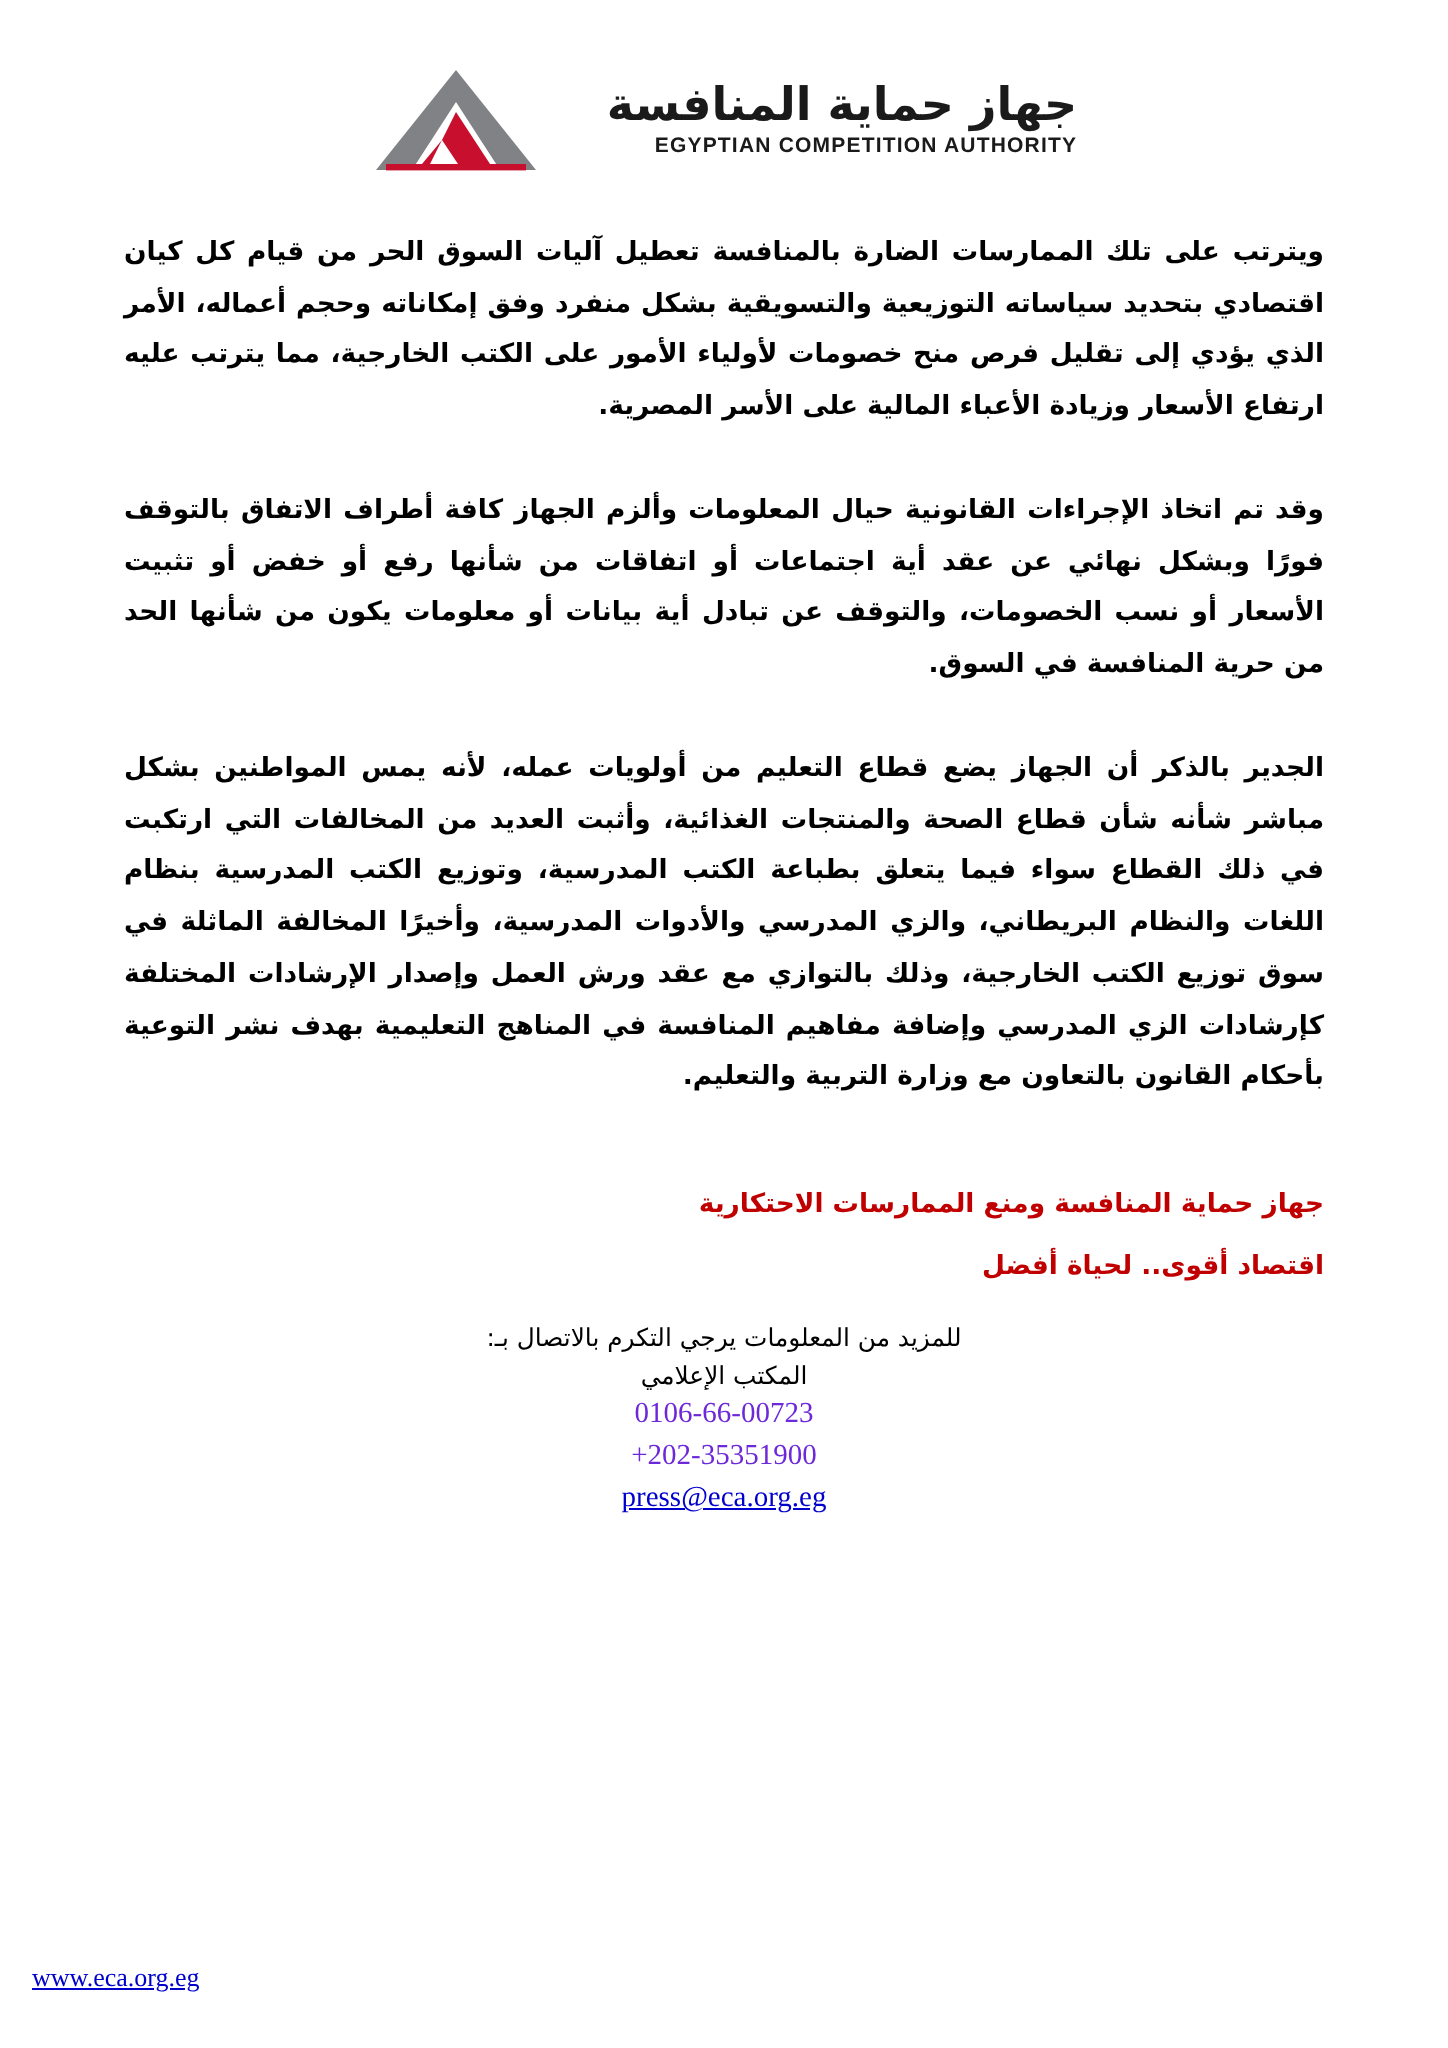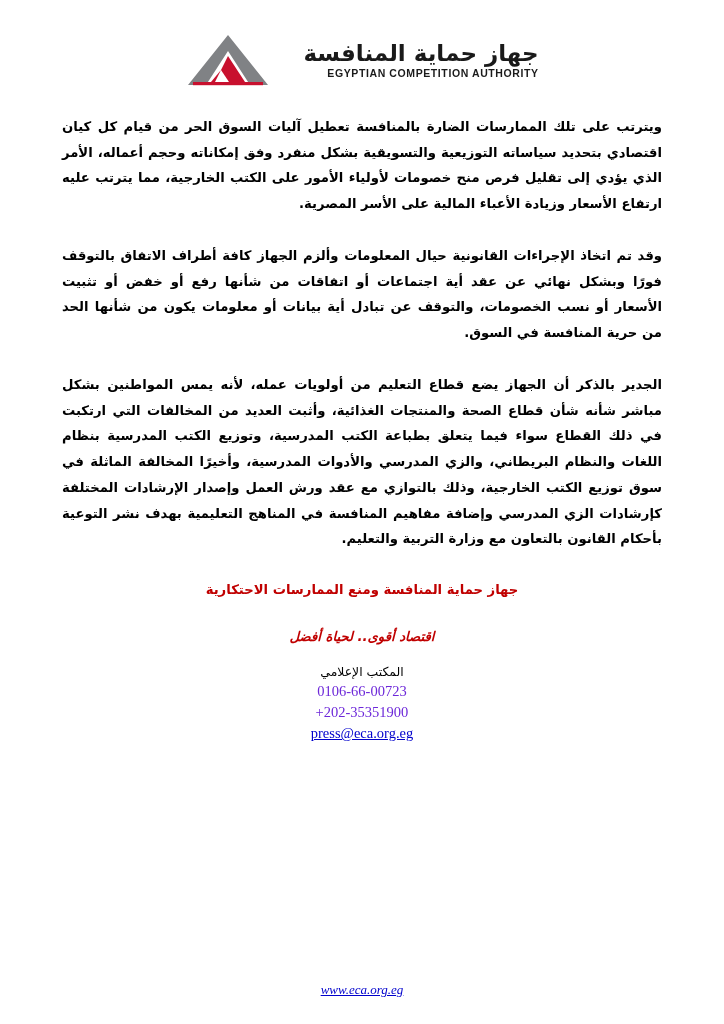--- a/index.html
+++ b/index.html
@@ -67,37 +67,35 @@
     font-size: 13.2px;
     font-weight: bold;
     line-height: 1.95;
     text-align: justify;
     text-align-last: right;
     direction: rtl;
     margin: 0 0 26px 0;
     color: #000000;
   }
   .para.last-block {
-    margin-bottom: 30px;
+    margin-bottom: 43px;
   }
 
   
   .slogan {
     font-family: "DejaVu Sans", sans-serif;
     font-size: 13.2px;
     font-weight: bold;
     color: #c00000;
-    text-align: center;
     direction: rtl;
     margin: 0 0 14px 0;
   }
   .slogan.second {
-    margin-top: 32px;
+    margin-top: 16px;
     margin-bottom: 18px;
-    font-style: italic;
   }
 
   
   .contact {
     text-align: center;
     direction: rtl;
     margin-top: 10px;
   }
   .contact-line {
     font-family: "DejaVu Sans", sans-serif;
@@ -120,25 +118,24 @@
     color: #0000cc;
     text-decoration: underline;
     direction: ltr;
     display: inline-block;
     text-align: right;
   }
 
   
   .footer {
     position: absolute;
-    left: 0;
+    left: 16px;
     right: 0;
     bottom: 26px;
-    text-align: center;
-    font-style: italic;
+    text-align: left;
   }
   .footer-link {
     font-family: "Liberation Serif", serif;
     font-size: 13px;
     color: #0000cc;
     text-decoration: underline;
     direction: ltr;
   }
 </style>
 </head>
@@ -162,20 +159,21 @@
   </div>
 
   <p class="para">ويترتب على تلك الممارسات الضارة بالمنافسة تعطيل آليات السوق الحر من قيام كل كيان اقتصادي بتحديد سياساته التوزيعية والتسويقية بشكل منفرد وفق إمكاناته وحجم أعماله، الأمر الذي يؤدي إلى تقليل فرص منح خصومات لأولياء الأمور على الكتب الخارجية، مما يترتب عليه ارتفاع الأسعار وزيادة الأعباء المالية على الأسر المصرية.</p>
   <p class="para">وقد تم اتخاذ الإجراءات القانونية حيال المعلومات وألزم الجهاز كافة أطراف الاتفاق بالتوقف فورًا وبشكل نهائي عن عقد أية اجتماعات أو اتفاقات من شأنها رفع أو خفض أو تثبيت الأسعار أو نسب الخصومات، والتوقف عن تبادل أية بيانات أو معلومات يكون من شأنها الحد من حرية المنافسة في السوق.</p>
   <p class="para last-block">الجدير بالذكر أن الجهاز يضع قطاع التعليم من أولويات عمله، لأنه يمس المواطنين بشكل مباشر شأنه شأن قطاع الصحة والمنتجات الغذائية، وأثبت العديد من المخالفات التي ارتكبت في ذلك القطاع سواء فيما يتعلق بطباعة الكتب المدرسية، وتوزيع الكتب المدرسية بنظام اللغات والنظام البريطاني، والزي المدرسي والأدوات المدرسية، وأخيرًا المخالفة الماثلة في سوق توزيع الكتب الخارجية، وذلك بالتوازي مع عقد ورش العمل وإصدار الإرشادات المختلفة كإرشادات الزي المدرسي وإضافة مفاهيم المنافسة في المناهج التعليمية بهدف نشر التوعية بأحكام القانون بالتعاون مع وزارة التربية والتعليم.</p>
 
   <div class="slogan">جهاز حماية المنافسة ومنع الممارسات الاحتكارية</div>
   <div class="slogan second">اقتصاد أقوى.. لحياة أفضل</div>
 
   <div class="contact">
+    <div class="contact-line">للمزيد من المعلومات يرجي التكرم بالاتصال بـ:</div>
     <div class="contact-line">المكتب الإعلامي</div>
     <div class="contact-num">0106-66-00723</div>
     <div class="contact-num">+202-35351900</div>
     <div><a class="contact-email" href="#">press@eca.org.eg</a></div>
   </div>
 
   <div class="footer">
     <a class="footer-link" href="#">www.eca.org.eg</a>
   </div>
 

